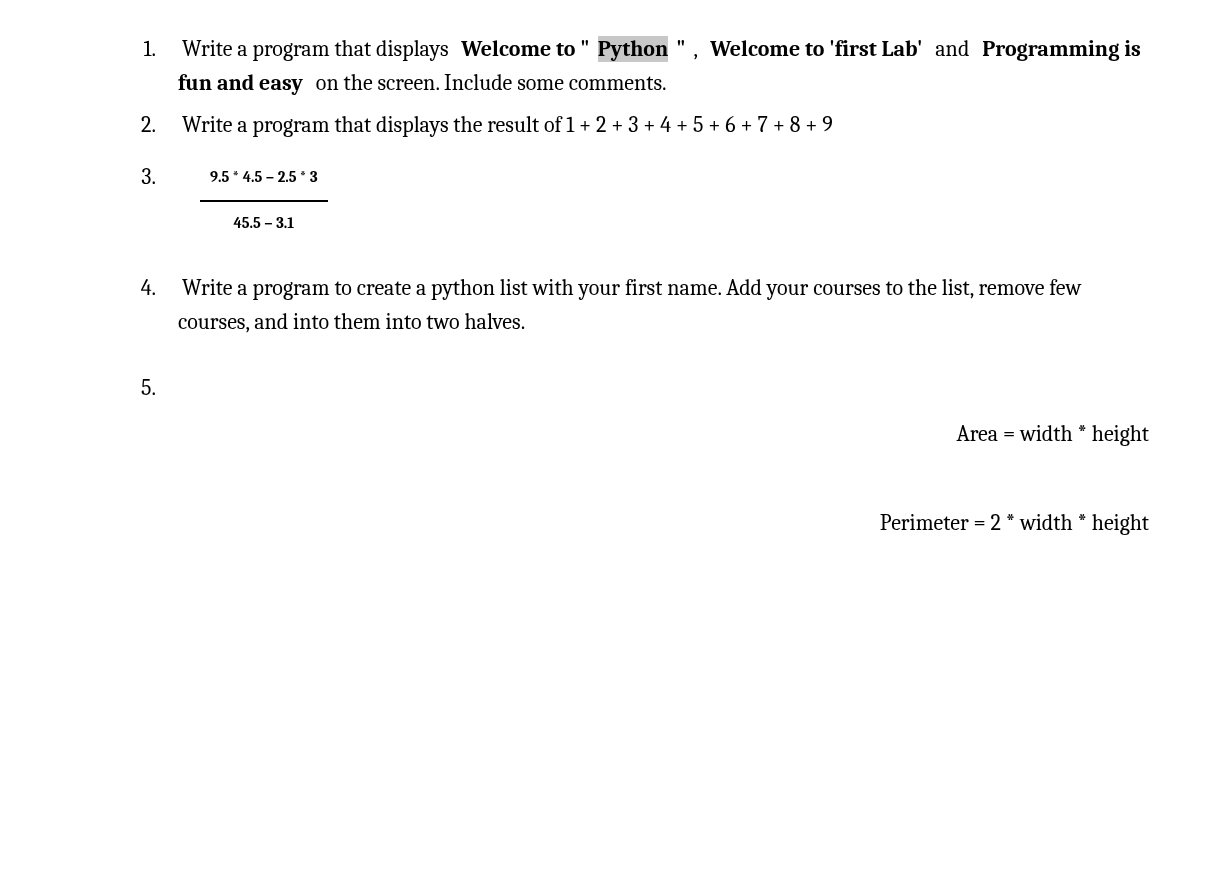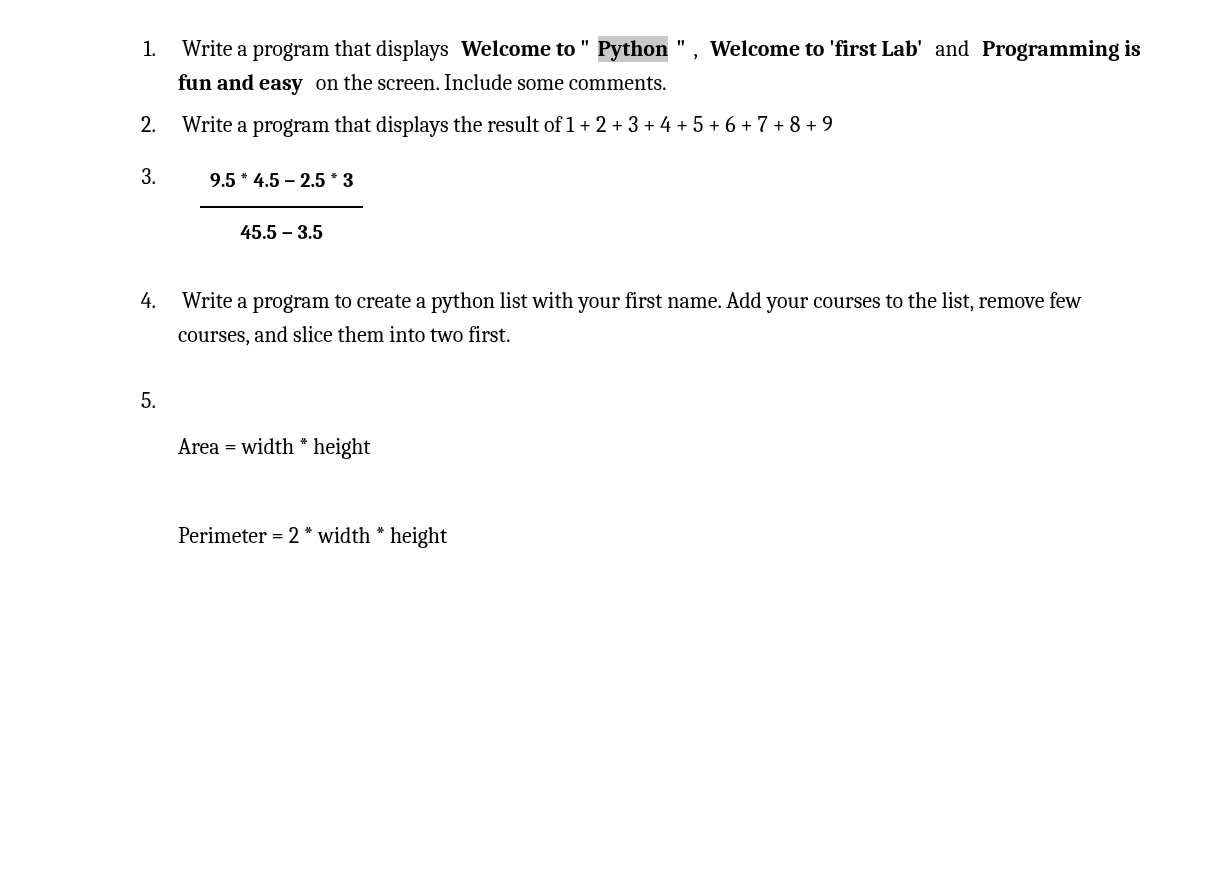--- a/index.html
+++ b/index.html
@@ -48,21 +48,21 @@
     }
     .q3-text {
       white-space: nowrap;
     }
     .fraction {
       display: inline-flex;
       flex-direction: column;
       align-items: center;
       font-family: Cambria, Georgia, serif;
       font-weight: bold;
-      font-size: 20px;
+      font-size: 15px;
       line-height: 1.3;
       margin-left: 18px;
       vertical-align: middle;
     }
     .fraction .numerator {
       padding: 0 6px 4px 6px;
     }
     .fraction .divider {
       width: 100%;
       border-top: 2.5px solid #000;
@@ -70,21 +70,21 @@
     .fraction .denominator {
       padding: 4px 6px 0 6px;
     }
     .spacer {
       height: 28px;
     }
     .spacer-small {
       height: 18px;
     }
     .formula {
-      text-align: left;
+      text-align: right;
       margin: 18px 0;
     }
     .item3 {
       margin-top: 18px;
       margin-bottom: 30px;
     }
     .item5 {
       margin-top: 32px;
     }
   </style>
@@ -98,27 +98,27 @@
 
   <li>
     <span>Write a program that displays the result of 1 + 2 + 3 + 4 + 5 + 6 + 7 + 8 + 9</span>
   </li>
 
   <li class="item3">
     <div class="q3-line">
       <span class="fraction">
         <span class="numerator">9.5 * 4.5 − 2.5 * 3</span>
         <span class="divider"></span>
-        <span class="denominator">45.5 − 3.5</span>
+        <span class="denominator">45.5 − 3.1</span>
       </span>
     </div>
   </li>
 
   <li>
-    <span>Write a program to create a python list with your first name. Add your courses to the list, remove few courses, and slice them into two first.</span>
+    <span>Write a program to create a python list with your first name. Add your courses to the list, remove few courses, and into them into two halves.</span>
   </li>
 
   <li class="item5">
     <div class="spacer"></div>
     <div class="formula">Area = width * height</div>
     <div class="spacer-small"></div>
     <div class="formula">Perimeter = 2 * width * height</div>
   </li>
 </ol>
 

